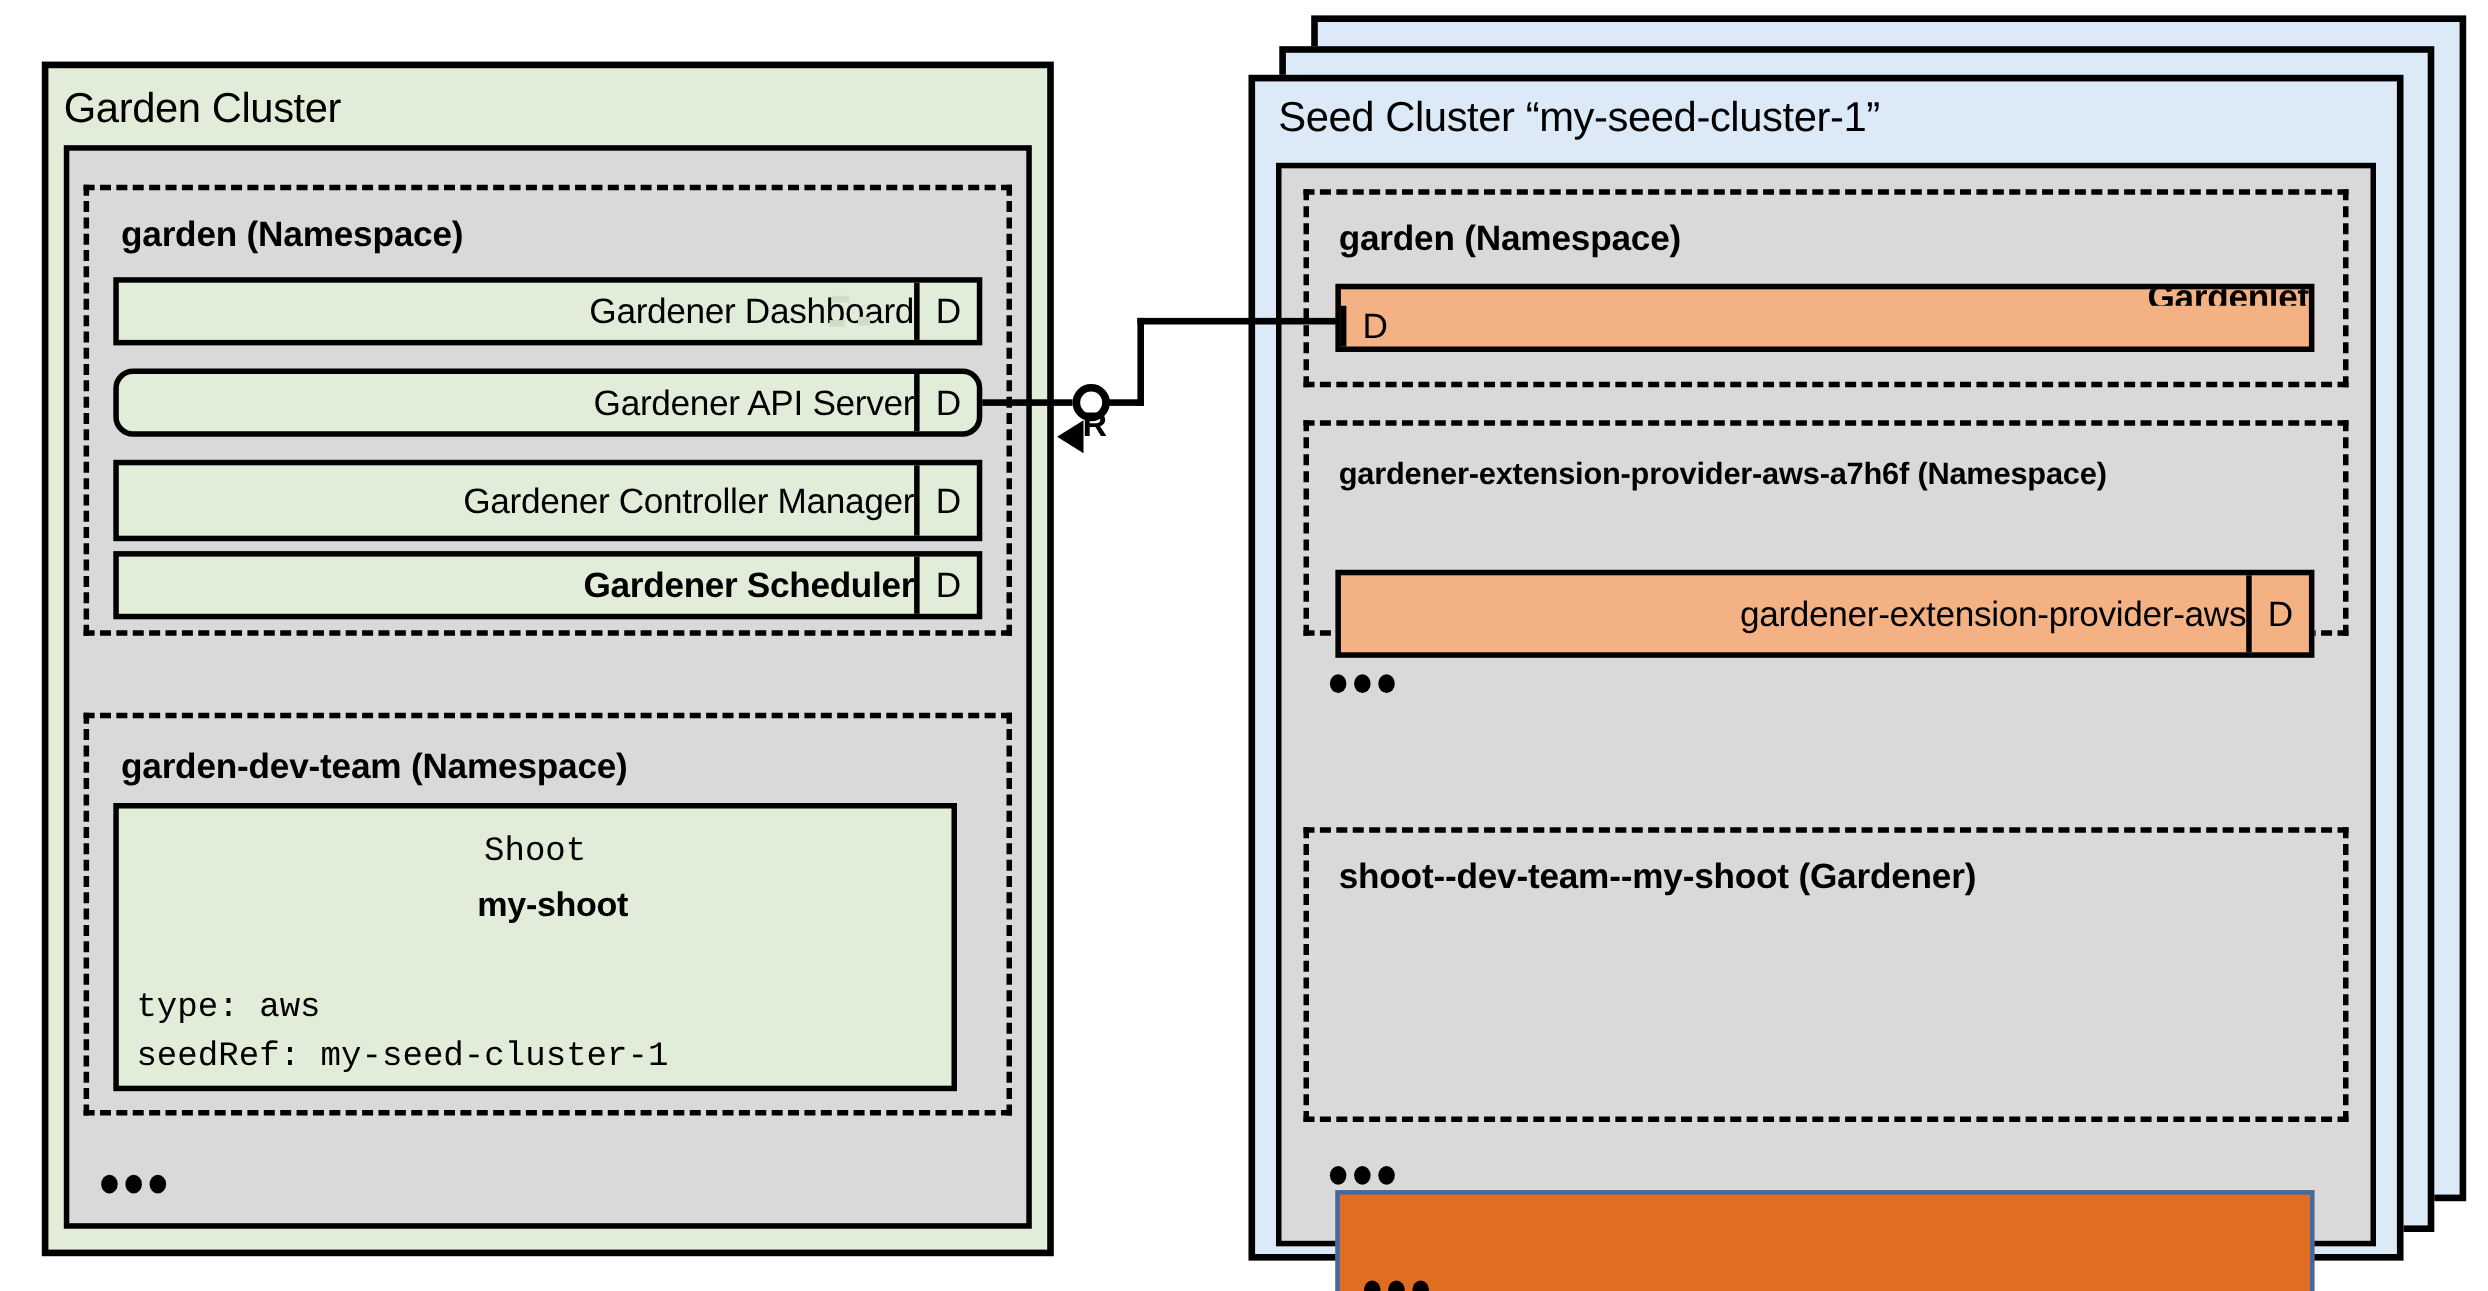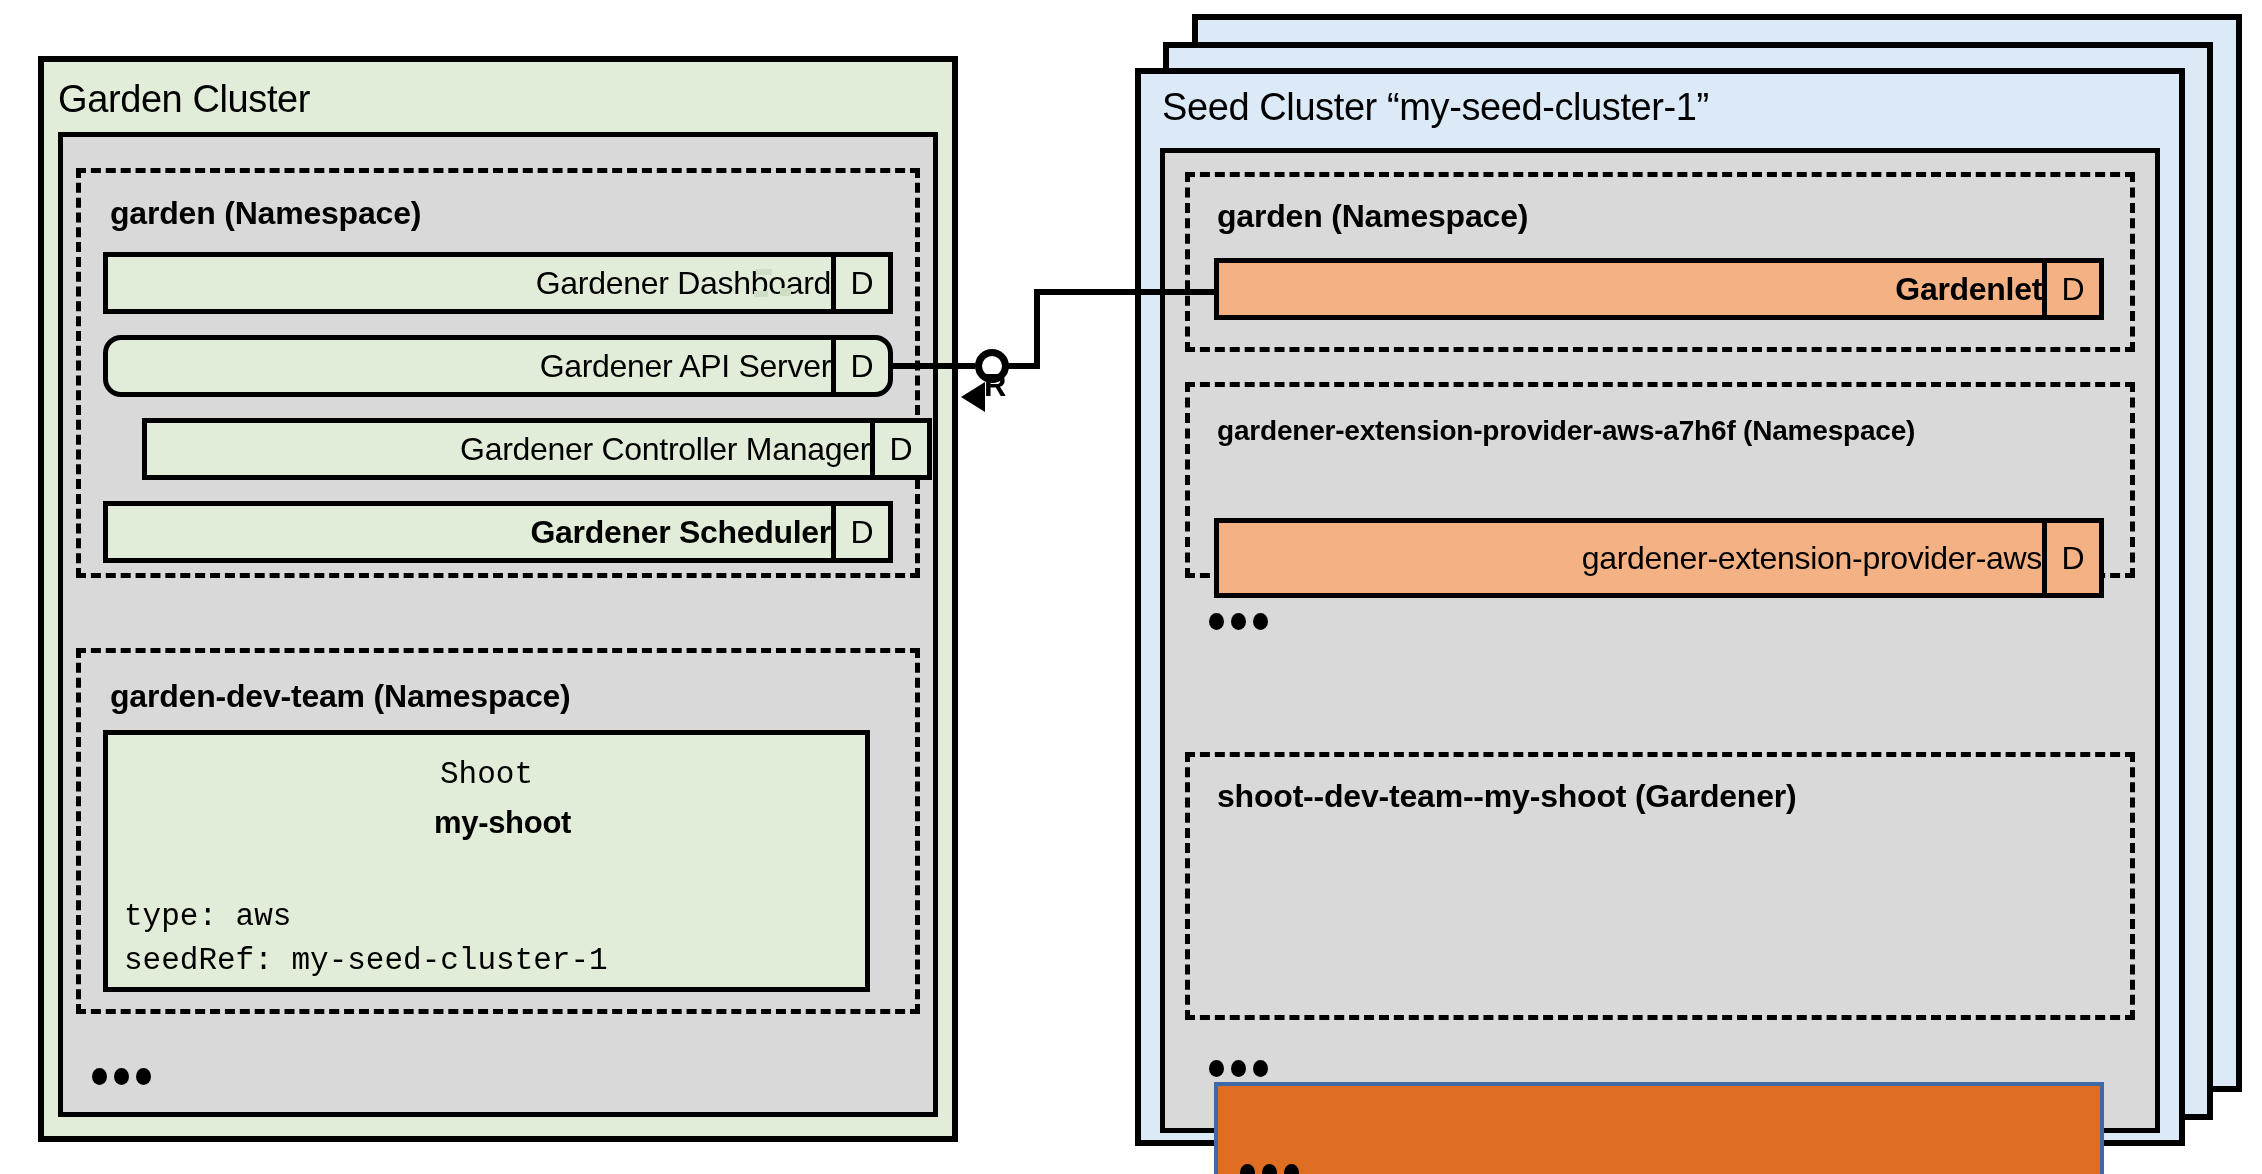--- a/index.html
+++ b/index.html
@@ -199,21 +199,21 @@
     <div class="comp-badge">D</div>
   </div>
 
   <div class="abs component" style="left:103px; top:335px; width:790px; height:62px;border-radius:18px;">
     <div class="comp-body">
       <span class="comp-label">Gardener API Server</span>
     </div>
     <div class="comp-badge">D</div>
   </div>
 
-  <div class="abs component" style="left:103px; top:418px; width:790px; height:62px;margin-left:39px;">
+  <div class="abs component" style="left:103px; top:418px; width:790px; height:74px;">
     <div class="comp-body">
       <span class="comp-label">Gardener Controller Manager</span>
     </div>
     <div class="comp-badge">D</div>
   </div>
 
   <div class="abs component bold" style="left:103px; top:501px; width:790px; height:62px;">
     <div class="comp-body">
       <span class="comp-label">Gardener Scheduler</span>
     </div>
@@ -242,21 +242,21 @@
 
   <div class="abs cluster-card" style="left:1135px; top:68px; width:1050px; height:1078px; background:#dce9f6;"></div>
 
   <div class="cluster-title" style="left:1162px; top:86px;">Seed Cluster “my-seed-cluster-1”</div>
 
   <div class="abs k8s-host" style="left:1160px; top:148px; width:1000px; height:985px;"></div>
 
   <div class="abs ns-box" style="left:1185px; top:172px; width:950px; height:180px;"></div>
   <div class="ns-label" style="left:1217px; top:198px; font-size:32px;">garden (Namespace)</div>
 
-  <div class="abs component orange bold" style="left:1214px; top:258px; width:890px; height:62px;">
+  <div class="abs component orange bold" style="left:1214px; top:258px; width:890px; height:62px;flex-direction:column;">
     <div class="comp-body">
       <span class="comp-label">Gardenlet</span>
     </div>
     <div class="comp-badge">D</div>
   </div>
 
   <div class="abs ns-box" style="left:1185px; top:382px; width:950px; height:196px;"></div>
   <div class="ns-label" style="left:1217px; top:415px; font-size:28px;">gardener-extension-provider-aws-a7h6f (Namespace)</div>
 
   <div class="abs component orange" style="left:1214px; top:483px; width:890px; height:80px;margin-top:35px;">

